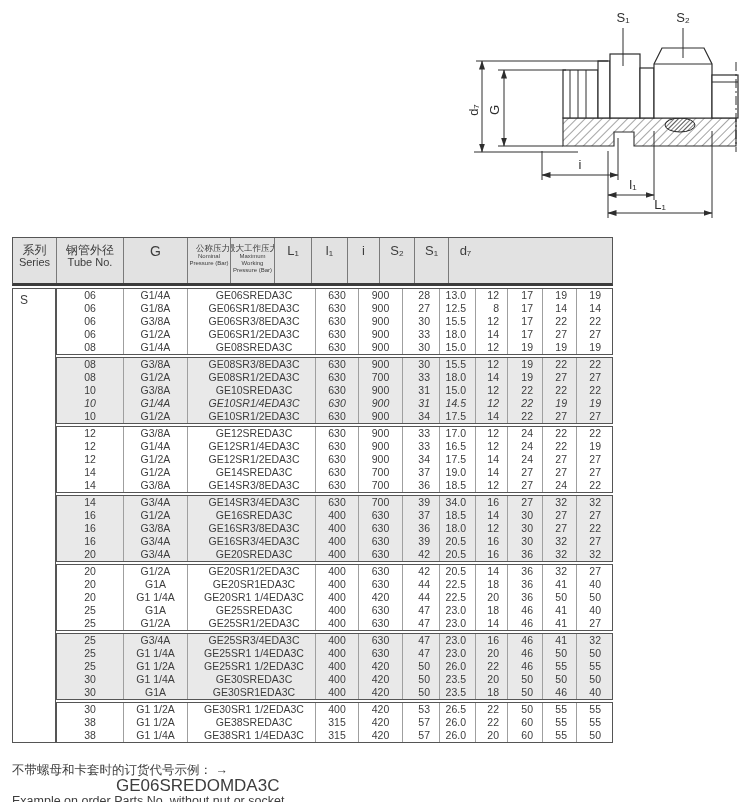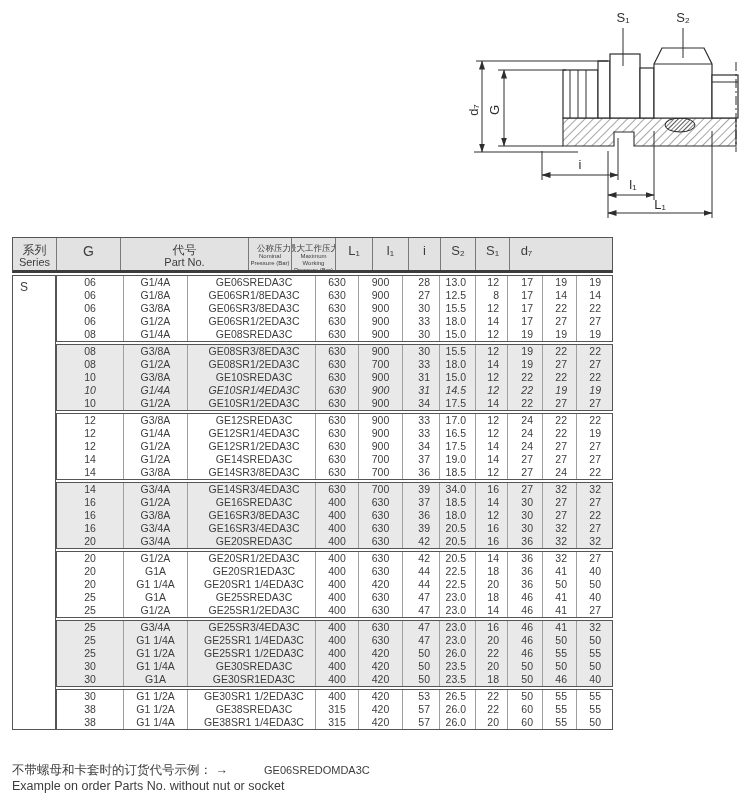--- a/index.html
+++ b/index.html
@@ -4,21 +4,21 @@
 <style>
   html,body{margin:0;padding:0;background:#fff;}
   body{width:742px;height:802px;font-family:"Liberation Sans","DejaVu Sans",sans-serif;color:#3d3d3d;}
   .page{position:relative;width:742px;height:802px;overflow:hidden;background:#fff;}
 
   
   .drawing{position:absolute;left:468px;top:6px;width:274px;height:216px;}
 
   
   .tablewrap{position:absolute;left:12px;top:237px;width:601px;}
-  .thead{display:flex;border:1px solid #555;border-bottom:3px solid #3c3c3c;background:#e2e2e2;height:36px;box-sizing:border-box;}
+  .thead{display:flex;border:1px solid #555;border-bottom:3px solid #3c3c3c;background:#e2e2e2;height:49px;box-sizing:border-box;}
   .hc{box-sizing:border-box;border-right:1px solid #7a7a7a;display:flex;flex-direction:column;align-items:center;justify-content:flex-start;padding-top:5px;overflow:hidden;}
   .hc:last-child{border-right:none;}
   .hc .cn{font-size:12px;line-height:14px;white-space:nowrap;}
   .hc .en{font-size:11px;line-height:11px;white-space:nowrap;}
   .hc .cn-s{font-size:8.5px;line-height:10px;white-space:nowrap;}
   .hc .en-s{font-size:6px;line-height:7px;text-align:center;}
   .hc .sym{font-size:13px;line-height:15px;}
   .hc .gsym{font-size:14px;line-height:16px;}
 
   .tbody{display:flex;margin-top:2px;align-items:stretch;}
@@ -44,22 +44,22 @@
   .w-S1{width:34px;}
   .w-d7{width:33px;}
 
   .c-part{text-align:center;padding-left:5px;}
   .c-L1,.c-l1{text-align:right;padding-right:9px;}
   .c-i{text-align:right;padding-right:8px;}
   .c-S2,.c-S1,.c-d7{text-align:right;padding-right:9px;}
 
   
   .footer{position:absolute;left:12px;top:763px;width:700px;}
-  .footer .l1{display:flex;font-size:12.5px;line-height:15px;}
-  .footer .part-ex{margin-left:36px;font-size:11px;}
+  .footer .l1{display:flex;font-size:12.5px;line-height:15px;flex-direction:column;}
+  .footer .part-ex{margin-left:104px;font-size:17px;}
   .footer .l2{font-size:12.5px;line-height:16px;}
 
   svg text{fill:#2e2e2e;}
 </style>
 </head>
 <body>
 
 <div class="page">
 
   <div class="drawing">
@@ -139,26 +139,26 @@
     </svg>
   </div>
 
   <div class="tablewrap">
 
     <div class="thead">
       <div class="hc w-series">
         <span class="cn">系列</span>
         <span class="en">Series</span>
       </div>
+      <div class="hc w-tube">
+        <span class="cn">钢管外径</span>
+        <span class="en">Tube No.</span>
+      </div>
       <div class="hc w-g">
         <span class="gsym">G</span>
-      </div>
-      <div class="hc w-part">
-        <span class="cn">代号</span>
-        <span class="en">Part No.</span>
       </div>
       <div class="hc w-nom">
         <span class="cn-s">公称压力</span>
         <span class="en-s">Nominal Pressure (Bar)</span>
       </div>
       <div class="hc w-max">
         <span class="cn-s">最大工作压力</span>
         <span class="en-s">Maximum Working Pressure (Bar)</span>
       </div>
       <div class="hc w-L1">

